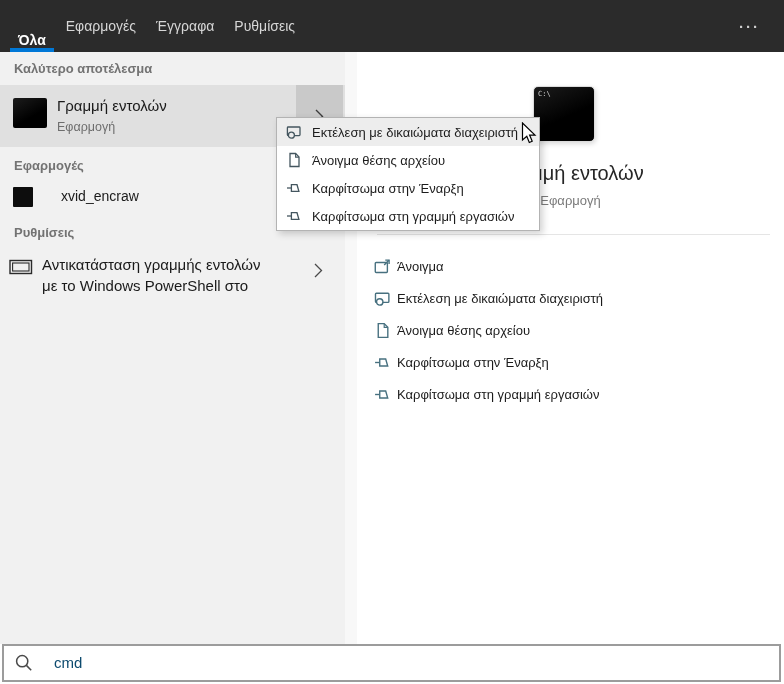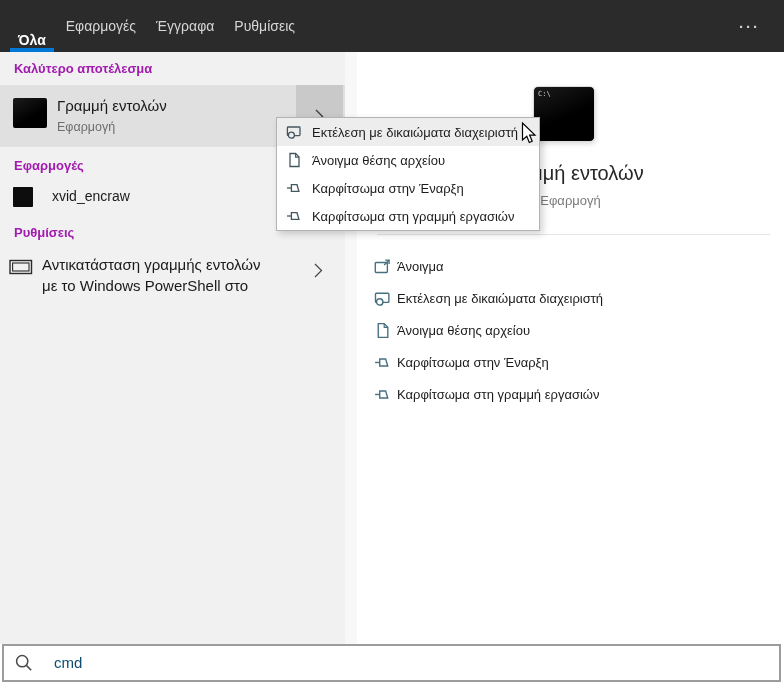--- a/index.html
+++ b/index.html
@@ -29,39 +29,39 @@
   .topbar-ellipsis {
     margin-left:auto; display:flex; align-items:center; padding-right:24px;
     color:#cfcfcf; font-size:15px; letter-spacing:2px; font-weight:bold;
   }
 
   
   .left-panel  { position:absolute; left:0;   top:52px; width:345px; height:592px; background:#f1f1f1; }
   .mid-strip   { position:absolute; left:345px; top:52px; width:12px; height:592px; background:#f8f8f8; }
   .right-panel { position:absolute; left:357px; top:52px; width:427px; height:592px; background:#ffffff; }
 
-  .section-header { position:absolute; left:14px; font-size:13px; font-weight:bold; color:#a21caf; }
+  .section-header { position:absolute; left:14px; font-size:13px; font-weight:bold; color:#737373; }
 
   
   .best-row { position:absolute; left:0; top:33px; width:345px; height:62px; background:#e0e0e0; }
   .cmd-icon-small {
     position:absolute; left:13px; top:13px; width:34px; height:30px;
     background:linear-gradient(150deg,#1c1c1c 0%,#000 60%); border-radius:2px;
   }
   .best-title    { position:absolute; left:57px; top:12px;  font-size:15px; color:#1a1a1a; }
   .best-subtitle { position:absolute; left:57px; top:35px; font-size:12.5px; color:#6d6d6d; }
   .chevron-btn {
     position:absolute; right:2px; top:0; width:47px; height:62px; background:#c9c9c9;
     display:flex; align-items:center; justify-content:center;
   }
 
   
   .app-row { position:absolute; left:0; top:129px; width:345px; height:32px; }
   .app-icon { position:absolute; left:13px; top:6px; width:20px; height:20px; background:#0d0d0d; border-radius:1px; }
-  .app-title { position:absolute; left:52px; top:7px; font-size:14px; color:#1a1a1a; }
+  .app-title { position:absolute; left:61px; top:7px; font-size:14px; color:#1a1a1a; }
 
   
   .settings-row { position:absolute; left:0; top:198px; width:345px; height:56px; }
   .settings-icon { position:absolute; left:9px; top:9px; color:#2b2b2b; }
   .settings-text { position:absolute; left:42px; top:4px; font-size:15px; line-height:21px; color:#1a1a1a; }
   .settings-chevron { position:absolute; left:314px; top:13px; }
 
   
   .hero-icon {
     position:absolute; left:176px; top:34px; width:62px; height:56px;

